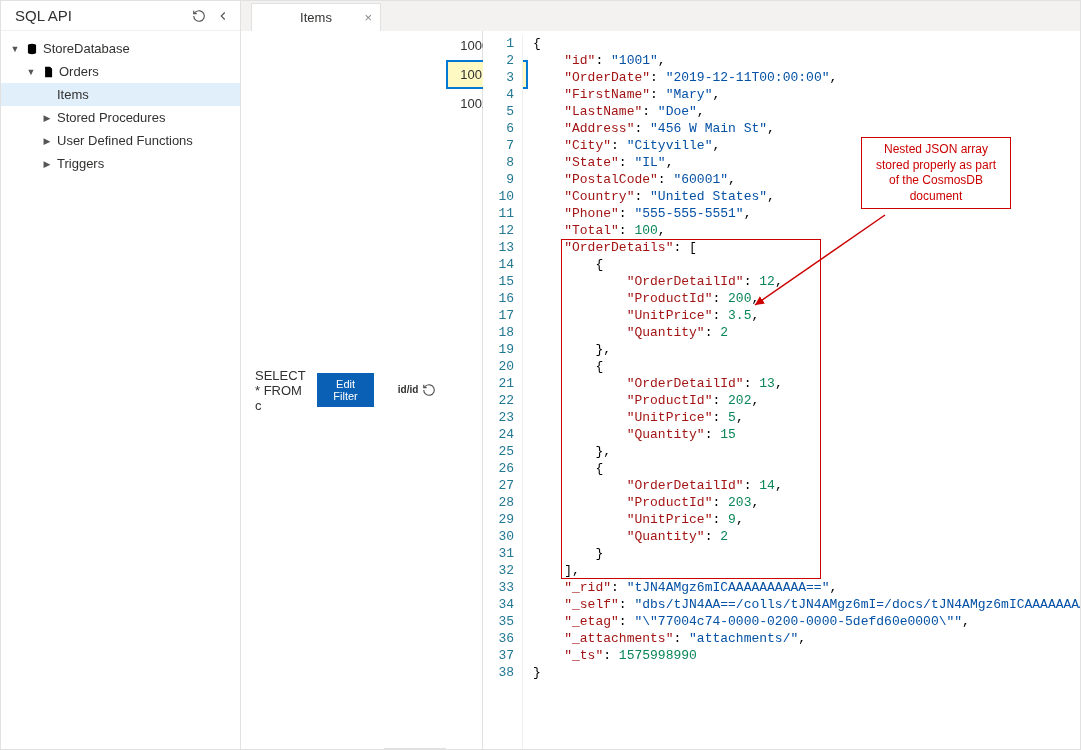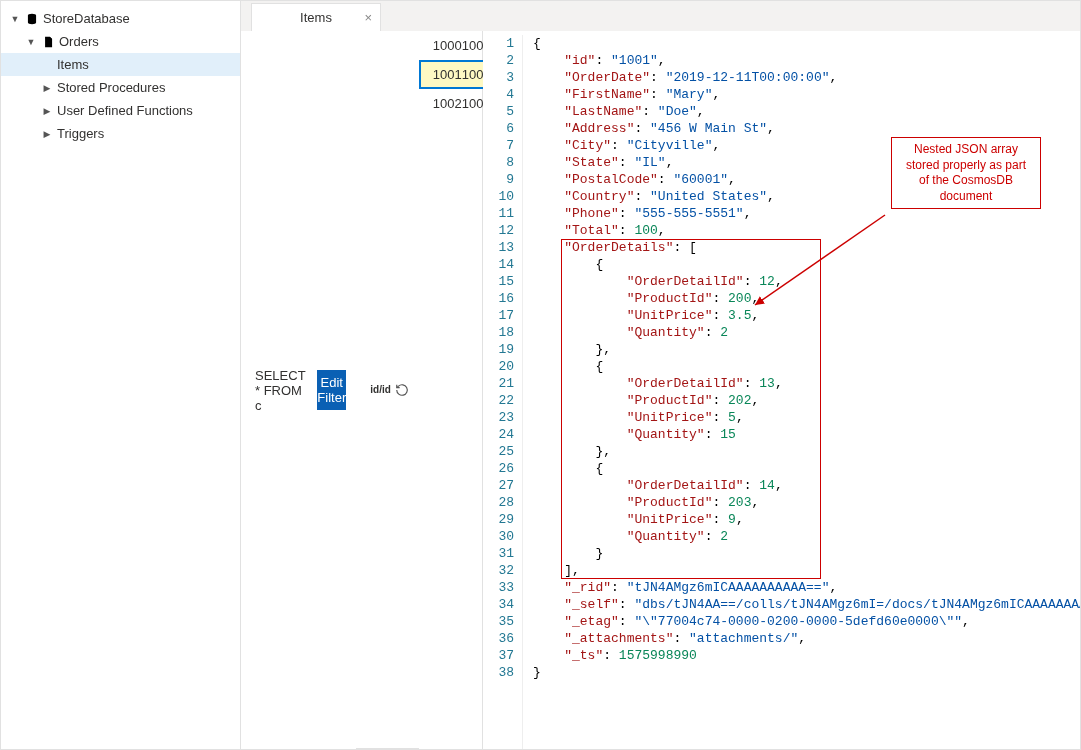--- a/index.html
+++ b/index.html
@@ -121,22 +121,22 @@
     display: flex;
     align-items: center;
     gap: 12px;
     padding: 10px 10px 10px 14px;
   }
   .query-text { font-size: 13px; color: #323130; }
   .btn-primary {
     background: #0a60b4;
     color: #fff;
     border: none;
-    padding: 5px 0;
-    font-size: 13px;
+    padding: 5px 16px;
+    font-size: 11px;
     cursor: pointer;
   }
   .item-head {
     display: flex;
     padding: 6px 10px 6px 14px;
     font-weight: 600;
     font-size: 10px;
     border-bottom: 1px solid #e1e1e1;
     align-items: center;
   }
@@ -219,20 +219,36 @@
     pointer-events: none;
   }
   .arrow svg { overflow: visible; }
 </style>
 </head>
 <body>
 
 <div class="app">
 
   <div class="sidebar">
+    <div class="sidebar-header">
+      <span class="sidebar-title">SQL API</span>
+      <span class="sidebar-header-icons">
+        <span class="icon">
+          <svg viewBox="0 0 24 24" stroke-width="2">
+              <path d="M3 12a9 9 0 1 0 3-6.7L3 8"></path>
+              <path d="M3 3v5h5"></path>
+            </svg>
+        </span>
+        <span class="icon">
+          <svg viewBox="0 0 24 24" stroke-width="2">
+              <path d="M15 6l-6 6 6 6"></path>
+            </svg>
+        </span>
+      </span>
+    </div>
     <div class="tree">
       <div class="tree-row pad-0">
         <span class="tree-toggle">▼</span>
         <span class="tree-icon">
           <svg viewBox="0 0 24 24" stroke-width="1.5">
               <ellipse cx="12" cy="6" rx="7" ry="3"></ellipse>
               <path d="M5 6v12c0 1.7 3.1 3 7 3s7-1.3 7-3V6"></path>
             </svg>
         </span>
         <span>StoreDatabase</span>
@@ -344,21 +360,21 @@
             <div>33</div>
             <div>34</div>
             <div>35</div>
             <div>36</div>
             <div>37</div>
             <div>38</div>
           </div>
         <div class="code" id="code"><div class="code-line"><span class="brace">{</span></div><div class="code-line">    <span class="tok-key">"id"</span><span class="tok-punc">: </span><span class="tok-str">"1001"</span><span class="tok-punc">,</span></div><div class="code-line">    <span class="tok-key">"OrderDate"</span><span class="tok-punc">: </span><span class="tok-str">"2019-12-11T00:00:00"</span><span class="tok-punc">,</span></div><div class="code-line">    <span class="tok-key">"FirstName"</span><span class="tok-punc">: </span><span class="tok-str">"Mary"</span><span class="tok-punc">,</span></div><div class="code-line">    <span class="tok-key">"LastName"</span><span class="tok-punc">: </span><span class="tok-str">"Doe"</span><span class="tok-punc">,</span></div><div class="code-line">    <span class="tok-key">"Address"</span><span class="tok-punc">: </span><span class="tok-str">"456 W Main St"</span><span class="tok-punc">,</span></div><div class="code-line">    <span class="tok-key">"City"</span><span class="tok-punc">: </span><span class="tok-str">"Cityville"</span><span class="tok-punc">,</span></div><div class="code-line">    <span class="tok-key">"State"</span><span class="tok-punc">: </span><span class="tok-str">"IL"</span><span class="tok-punc">,</span></div><div class="code-line">    <span class="tok-key">"PostalCode"</span><span class="tok-punc">: </span><span class="tok-str">"60001"</span><span class="tok-punc">,</span></div><div class="code-line">    <span class="tok-key">"Country"</span><span class="tok-punc">: </span><span class="tok-str">"United States"</span><span class="tok-punc">,</span></div><div class="code-line">    <span class="tok-key">"Phone"</span><span class="tok-punc">: </span><span class="tok-str">"555-555-5551"</span><span class="tok-punc">,</span></div><div class="code-line">    <span class="tok-key">"Total"</span><span class="tok-punc">: </span><span class="tok-num">100</span><span class="tok-punc">,</span></div><div class="code-line">    <span class="tok-key">"OrderDetails"</span><span class="tok-punc">: [</span></div><div class="code-line">        <span class="brace">{</span></div><div class="code-line">            <span class="tok-key">"OrderDetailId"</span><span class="tok-punc">: </span><span class="tok-num">12</span><span class="tok-punc">,</span></div><div class="code-line">            <span class="tok-key">"ProductId"</span><span class="tok-punc">: </span><span class="tok-num">200</span><span class="tok-punc">,</span></div><div class="code-line">            <span class="tok-key">"UnitPrice"</span><span class="tok-punc">: </span><span class="tok-num">3.5</span><span class="tok-punc">,</span></div><div class="code-line">            <span class="tok-key">"Quantity"</span><span class="tok-punc">: </span><span class="tok-num">2</span></div><div class="code-line">        <span class="brace">}</span><span class="tok-punc">,</span></div><div class="code-line">        <span class="brace">{</span></div><div class="code-line">            <span class="tok-key">"OrderDetailId"</span><span class="tok-punc">: </span><span class="tok-num">13</span><span class="tok-punc">,</span></div><div class="code-line">            <span class="tok-key">"ProductId"</span><span class="tok-punc">: </span><span class="tok-num">202</span><span class="tok-punc">,</span></div><div class="code-line">            <span class="tok-key">"UnitPrice"</span><span class="tok-punc">: </span><span class="tok-num">5</span><span class="tok-punc">,</span></div><div class="code-line">            <span class="tok-key">"Quantity"</span><span class="tok-punc">: </span><span class="tok-num">15</span></div><div class="code-line">        <span class="brace">}</span><span class="tok-punc">,</span></div><div class="code-line">        <span class="brace">{</span></div><div class="code-line">            <span class="tok-key">"OrderDetailId"</span><span class="tok-punc">: </span><span class="tok-num">14</span><span class="tok-punc">,</span></div><div class="code-line">            <span class="tok-key">"ProductId"</span><span class="tok-punc">: </span><span class="tok-num">203</span><span class="tok-punc">,</span></div><div class="code-line">            <span class="tok-key">"UnitPrice"</span><span class="tok-punc">: </span><span class="tok-num">9</span><span class="tok-punc">,</span></div><div class="code-line">            <span class="tok-key">"Quantity"</span><span class="tok-punc">: </span><span class="tok-num">2</span></div><div class="code-line">        <span class="brace">}</span></div><div class="code-line">    <span class="tok-punc">],</span></div><div class="code-line">    <span class="tok-key">"_rid"</span><span class="tok-punc">: </span><span class="tok-str">"tJN4AMgz6mICAAAAAAAAAA=="</span><span class="tok-punc">,</span></div><div class="code-line">    <span class="tok-key">"_self"</span><span class="tok-punc">: </span><span class="tok-str">"dbs/tJN4AA==/colls/tJN4AMgz6mI=/docs/tJN4AMgz6mICAAAAAAAAAA==/"</span></div><div class="code-line">    <span class="tok-key">"_etag"</span><span class="tok-punc">: </span><span class="tok-str">"\"77004c74-0000-0200-0000-5defd60e0000\""</span><span class="tok-punc">,</span></div><div class="code-line">    <span class="tok-key">"_attachments"</span><span class="tok-punc">: </span><span class="tok-str">"attachments/"</span><span class="tok-punc">,</span></div><div class="code-line">    <span class="tok-key">"_ts"</span><span class="tok-punc">: </span><span class="tok-num">1575998990</span></div><div class="code-line"><span class="brace">}</span></div></div>
 
         <div class="highlight-box" id="hl" style="left: 78px; top: 208px; width: 260px; height: 340px;"></div>
-        <div class="callout" id="callout" style="left: 408px; top: 106px;">
+        <div class="callout" id="callout" style="left: 378px; top: 106px;">
           <span>Nested JSON array stored properly as part of the CosmosDB document</span>
         </div>
         <div class="arrow" id="arrow" style="left: 262px; top: 174px;">
           <svg width="150" height="120">
               <defs>
                 <marker id="ah" markerWidth="8" markerHeight="8" refX="6" refY="3" orient="auto">
                   <path d="M0,0 L6,3 L0,6 Z" fill="#cc0000"></path>
                 </marker>
               </defs>
           <line x1="140" y1="10" x2="10" y2="100" stroke="#cc0000" stroke-width="1.5" marker-end="url(#ah)"></line>

